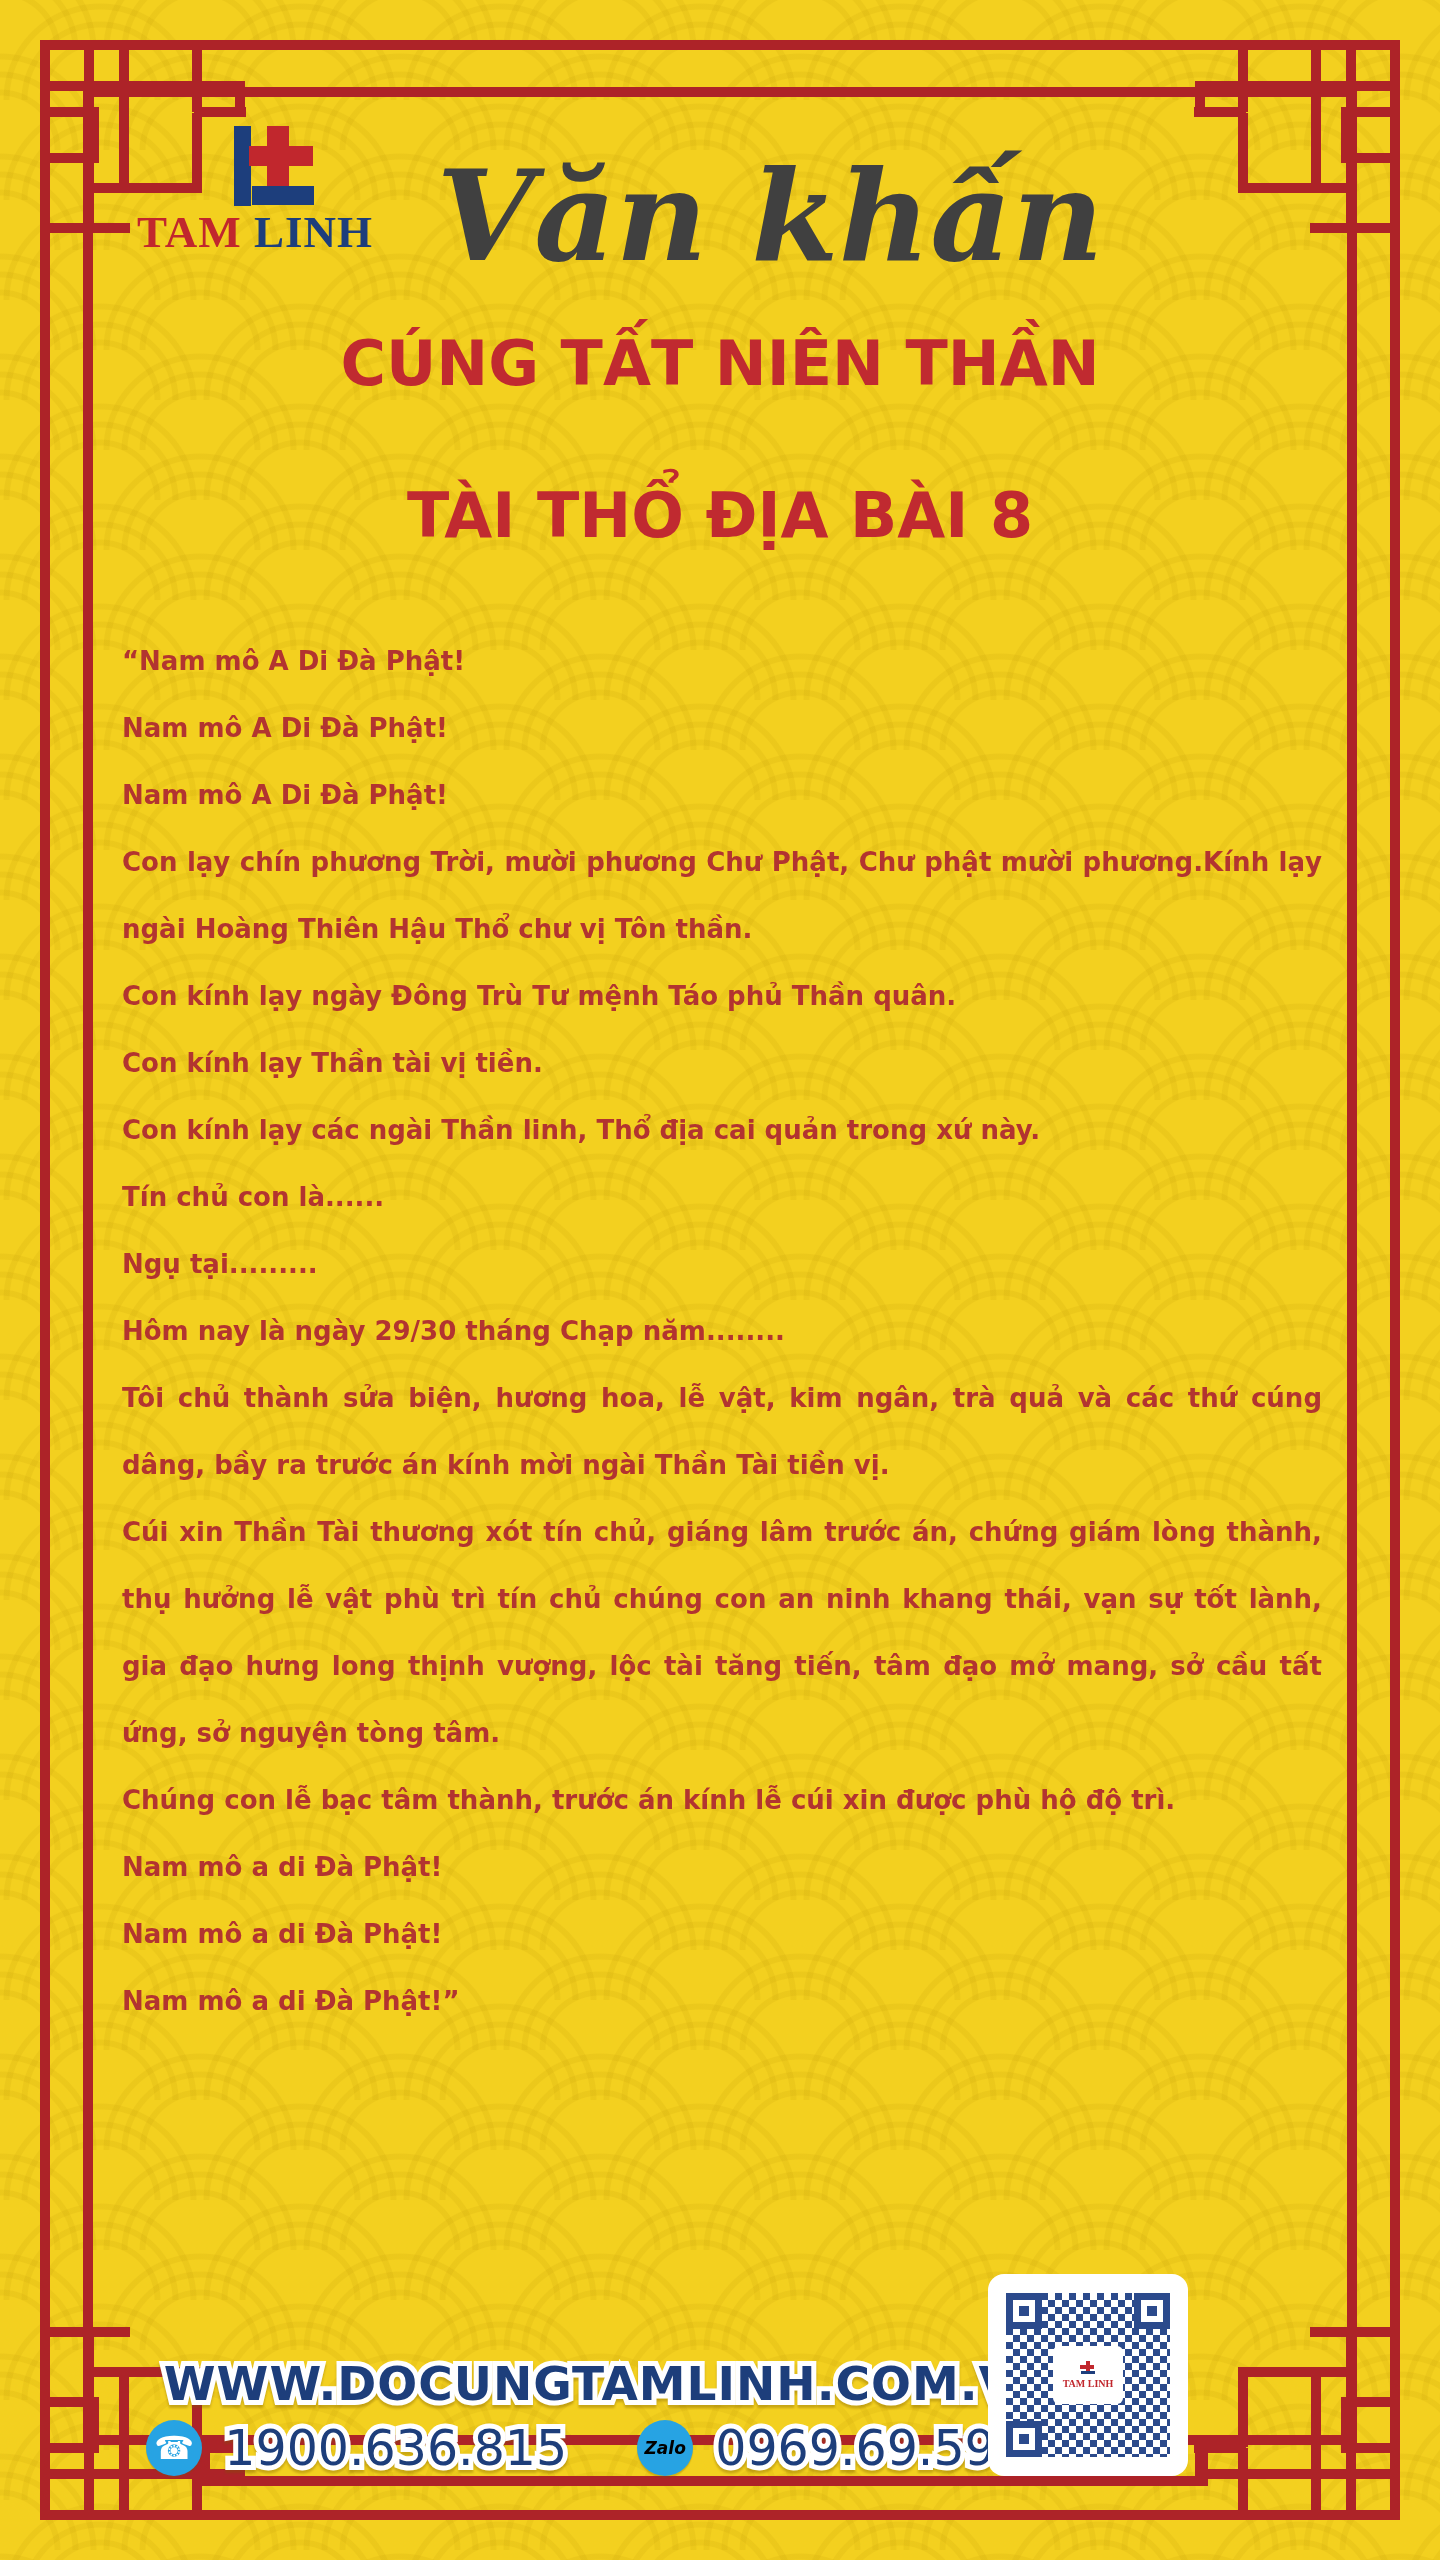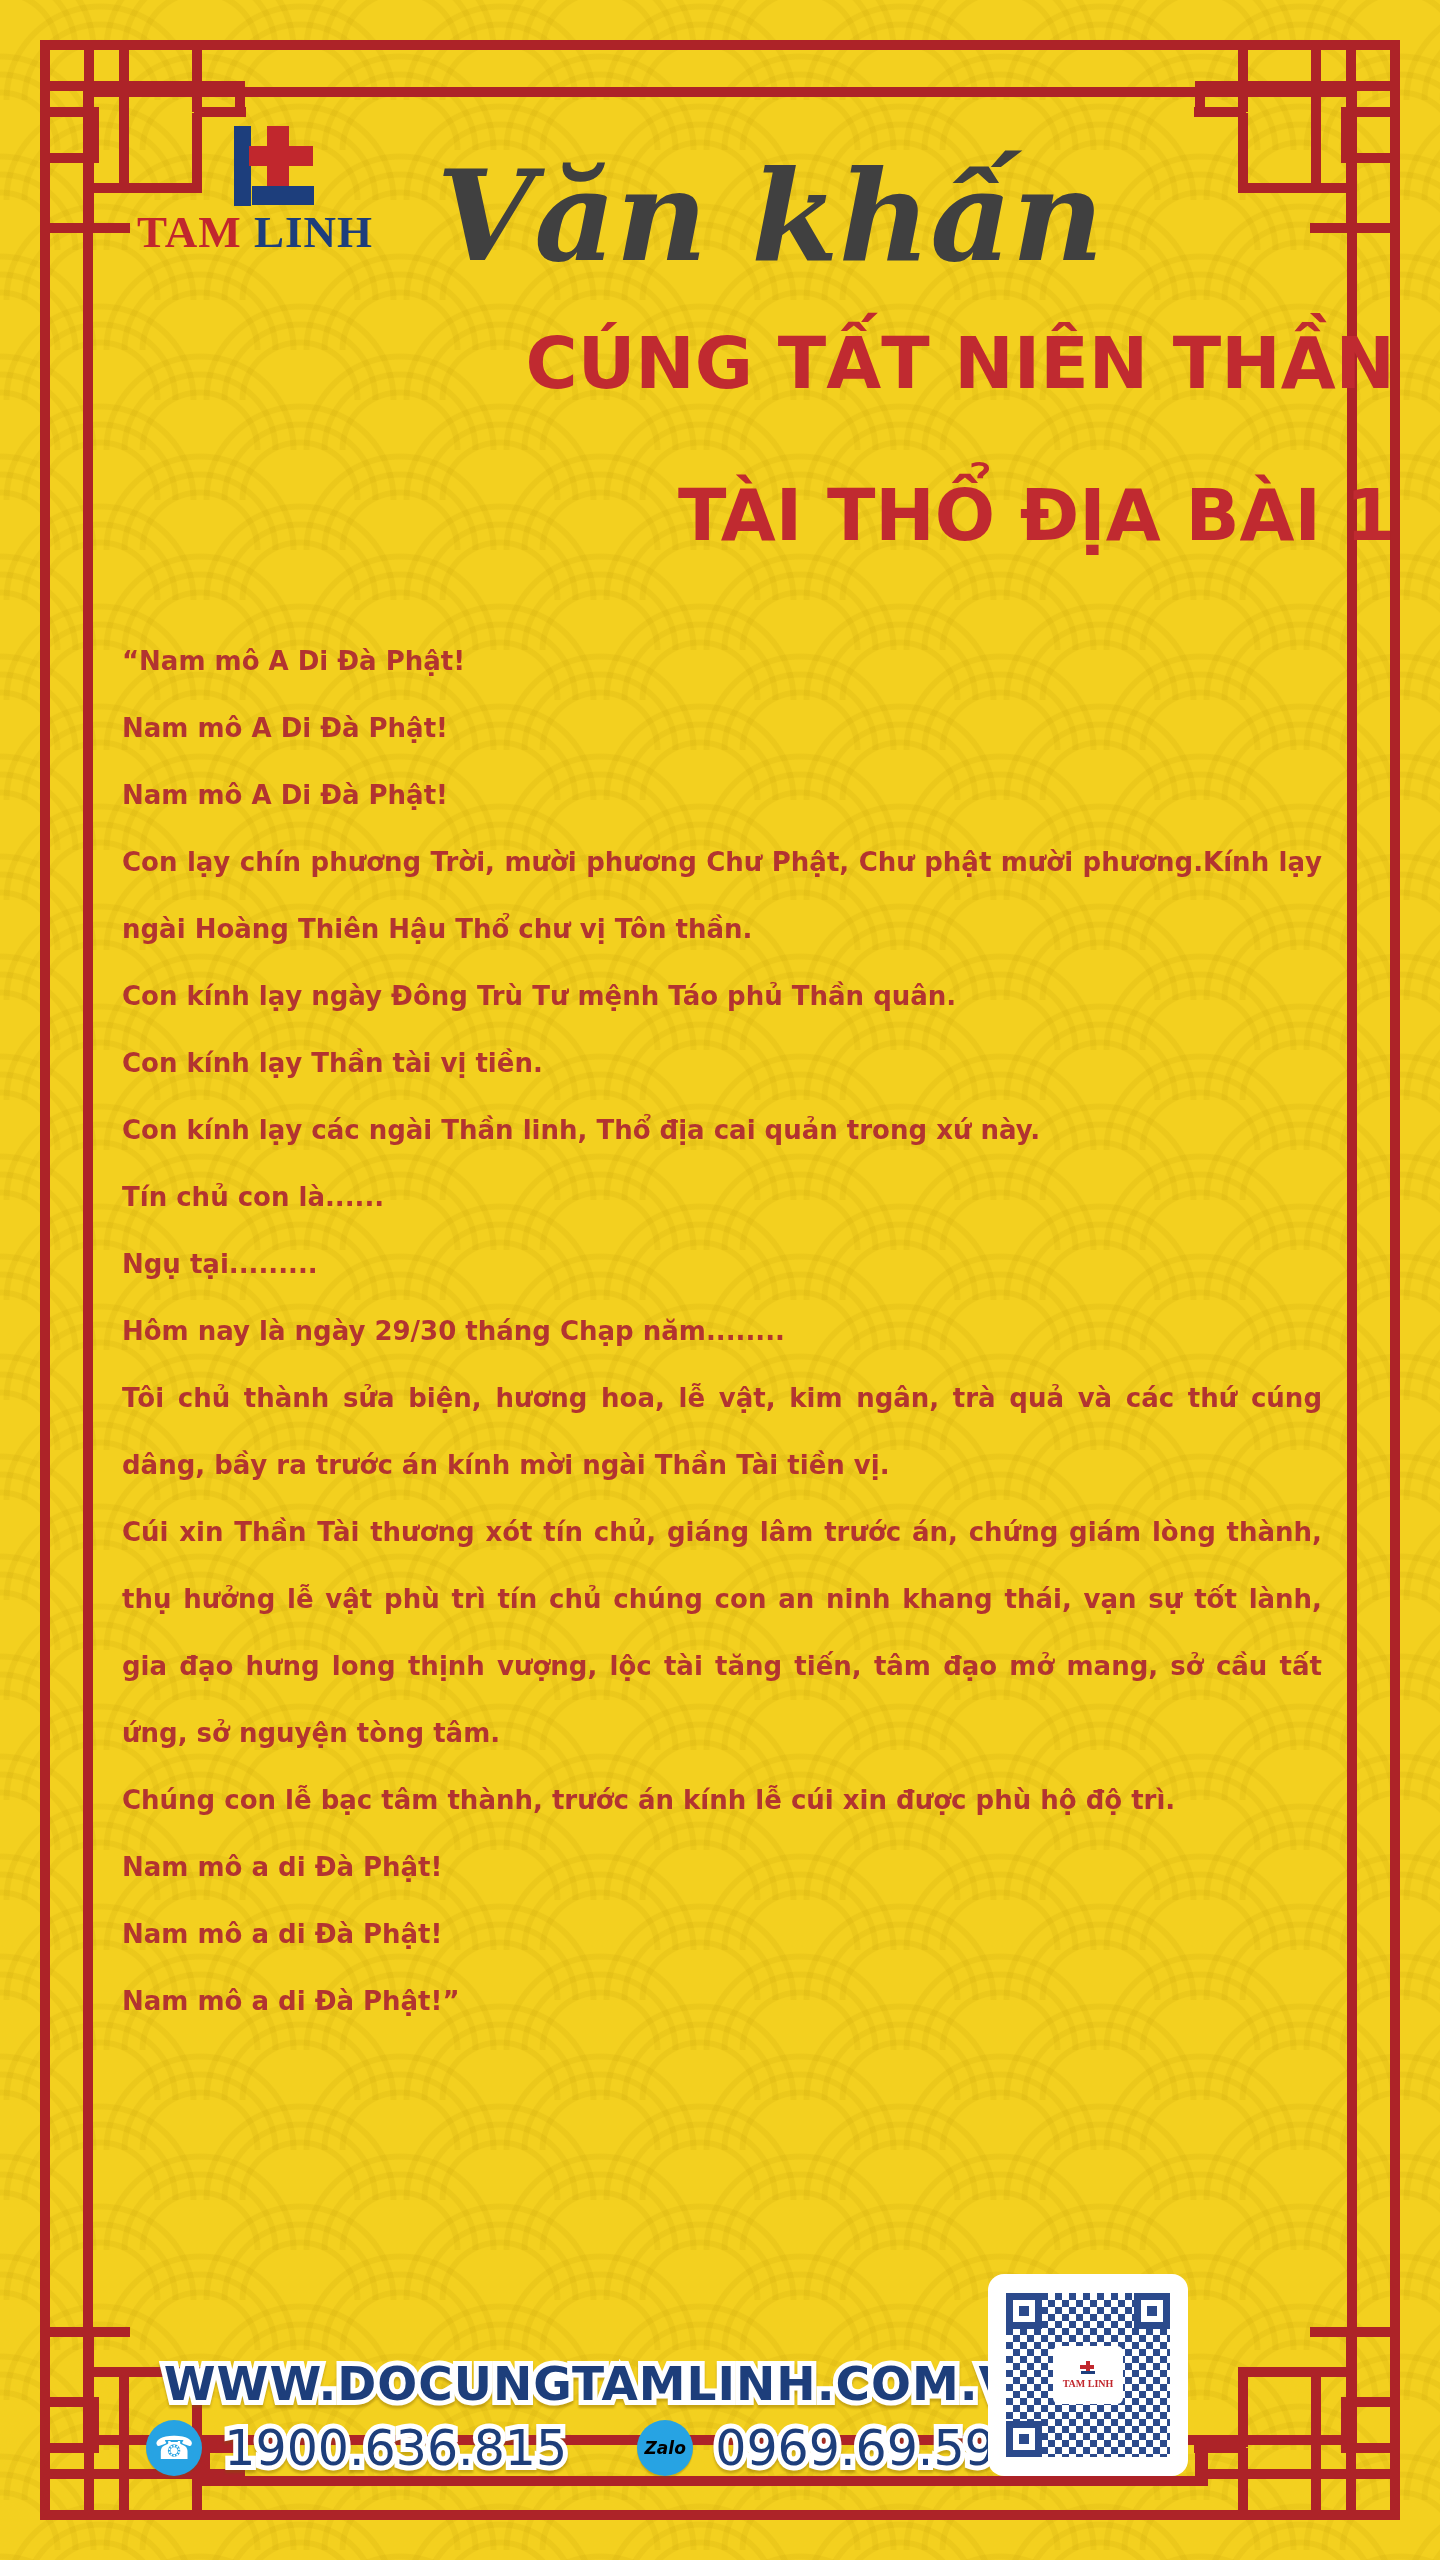--- a/index.html
+++ b/index.html
@@ -28,22 +28,22 @@
   .b-blue{background:#1d3e7c;}
   .b-red{background:#c1272d;}
   .brand{left:105px;top:206px;width:300px;text-align:center;
     font-family:"Liberation Serif", serif;font-weight:bold;font-size:45px;letter-spacing:1px;white-space:nowrap;}
   .brand .tam{color:#c1272d;}
   .brand .linh{color:#1d3e7c;}
   
   .script-title{left:390px;top:142px;width:760px;text-align:center;
     font-family:"DejaVu Serif", serif;font-style:italic;font-weight:bold;
     font-size:126px;color:#404040;white-space:nowrap;}
-  .main-title{left:45px;top:288px;width:1350px;text-align:right;
-    font-weight:bold;font-size:71px;line-height:152px;color:#c02a30;
+  .main-title{left:45px;top:288px;width:1350px;text-align:center;
+    font-weight:bold;font-size:62px;line-height:152px;color:#c02a30;
     letter-spacing:0px;white-space:nowrap;}
   
   .prayer{left:122px;top:628px;width:1200px;color:#b23430;
     font-weight:bold;font-size:26px;line-height:67px;}
   .prayer p{margin:0;white-space:nowrap;}
   .prayer p.just{white-space:normal;text-align:justify;}
   
   .outline-stack{position:relative;display:inline-block;white-space:nowrap;}
   .outline-stack .stroke{position:absolute;left:0;top:0;color:#1d3e7b;
     -webkit-text-stroke:10px #ffffff;filter:drop-shadow(0 3px 1px rgba(120,90,0,.35));}
@@ -117,21 +117,21 @@
 </div>
 <div class="abs brand">
   <span class="tam">TAM</span>
   <span> </span>
   <span class="linh">LINH</span>
 </div>
 
 <div class="abs script-title">Văn khấn</div>
 <div class="abs main-title">
   <div>CÚNG TẤT NIÊN THẦN</div>
-  <div>TÀI THỔ ĐỊA BÀI 1</div>
+  <div>TÀI THỔ ĐỊA BÀI 8</div>
 </div>
 
 <div class="abs prayer">
   <p>“Nam mô A Di Đà Phật!</p>
   <p>Nam mô A Di Đà Phật!</p>
   <p>Nam mô A Di Đà Phật!</p>
   <p class="just">Con lạy chín phương Trời, mười phương Chư Phật, Chư phật mười phương.Kính lạy ngài Hoàng Thiên Hậu Thổ chư vị Tôn thần.</p>
   <p>Con kính lạy ngày Đông Trù Tư mệnh Táo phủ Thần quân.</p>
   <p>Con kính lạy Thần tài vị tiền.</p>
   <p>Con kính lạy các ngài Thần linh, Thổ địa cai quản trong xứ này.</p>

